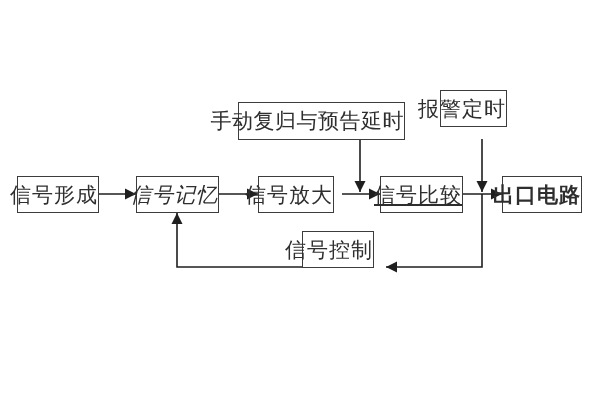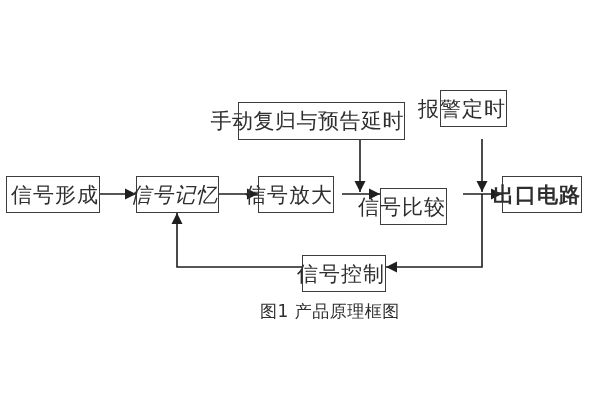--- a/index.html
+++ b/index.html
@@ -30,30 +30,30 @@
     display: flex;
     align-items: center;
     justify-content: flex-end;
     font-size: 21px;
     letter-spacing: 1px;
     color: #2e2e2e;
     white-space: nowrap;
     z-index: 2;
   }
   
-  .n-formation   { left: 6px;  top: 176px; width: 94px;  height: 37px; }
+  .n-formation   { left: 17px;  top: 176px; width: 82px;  height: 37px; }
   .n-memory      { left: 136px; top: 176px; width: 83px;  height: 37px; font-style: italic; }
   .n-amplify     { left: 258px; top: 176px; width: 76px;  height: 37px; }
-  .n-compare     { left: 380px; top: 188px; width: 67px;  height: 37px; }
+  .n-compare     { left: 380px; top: 176px; width: 83px;  height: 37px; text-decoration: underline; }
   .n-output      { left: 502px; top: 176px; width: 80px;  height: 37px; font-weight: bold; }
   
   .n-manualreset { left: 238px; top: 102px; width: 167px; height: 38px; letter-spacing: 0.5px; }
   .n-alarmtiming { left: 440px; top: 90px; width: 67px;  height: 37px; }
   
-  .n-control     { left: 302px; top: 255px; width: 84px;  height: 37px; }
+  .n-control     { left: 302px; top: 231px; width: 72px;  height: 37px; }
 
   .caption {
     position: absolute;
     left: 260px;
     top: 300px;
     font-size: 17px;
     letter-spacing: 0.5px;
     color: #2e2e2e;
     white-space: nowrap;
     z-index: 2;
@@ -103,15 +103,14 @@
   <div class="node n-manualreset">
     <span>手动复归与预告延时</span>
   </div>
   <div class="node n-alarmtiming">
     <span>报警定时</span>
   </div>
   <div class="node n-control">
     <span>信号控制</span>
   </div>
 
-  <div class="caption">图1 产品原理框图</div>
 
 </div>
 
 </body></html>

